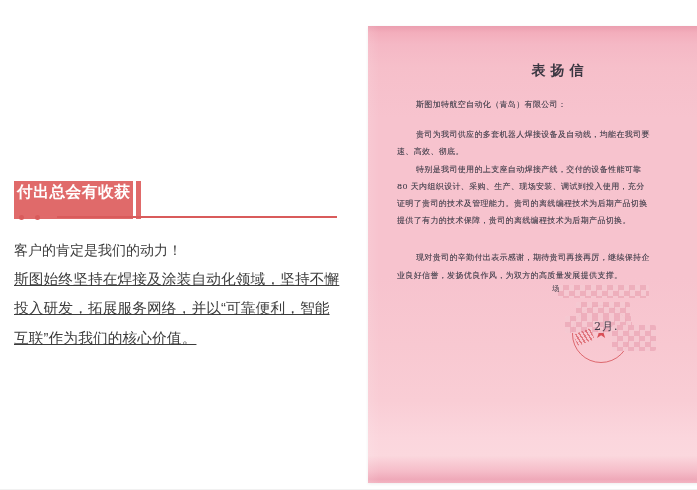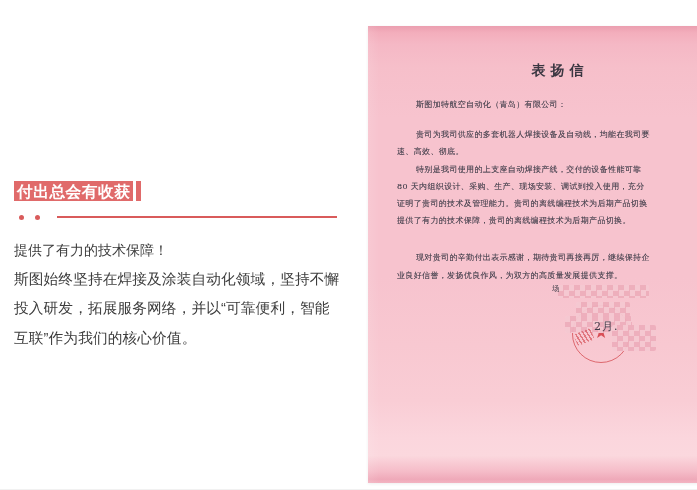--- a/index.html
+++ b/index.html
@@ -3,32 +3,32 @@
 <meta charset="utf-8">
 <style>
   * { margin:0; padding:0; box-sizing:border-box; }
   html,body { background:#fff; }
   .page {
     position:relative; width:697px; height:490px; background:#ffffff;
     font-family:"Liberation Sans","DejaVu Sans",sans-serif; overflow:hidden;
   }
   
   .intro { position:absolute; left:14px; top:181px; width:345px; }
-  .badge-row { position:absolute; left:0; top:0; display:flex; align-items:stretch; height:20px; }
+  .badge-row { position:absolute; left:0; top:0; display:flex; align-items:stretch; height:38px; }
   .badge {
     background:#e06a6a; color:#ffffff; font-weight:bold; font-size:15.7px;
     line-height:22px; padding:0 3px; letter-spacing:0.5px; white-space:nowrap;
   }
   .badge-tail { width:5px; background:#e06a6a; margin-left:3px; }
   .divider-row { position:absolute; left:0; top:33px; width:330px; height:6px; }
   .dot { position:absolute; top:1px; width:5px; height:5px; border-radius:50%; background:#d95b5b; }
   .dot.d1 { left:5px; } .dot.d2 { left:21px; }
   .rule { position:absolute; left:43px; top:2px; width:280px; height:2px; background:#d95b5b; }
   .tagline { position:absolute; left:0; top:61px; font-size:14px; color:#3c3c3c; white-space:nowrap; }
-  .intro-body { position:absolute; left:0; top:84px; color:#3c3c3c; }
+  .intro-body { position:absolute; left:0; top:84px; color:#3c3c3c;text-decoration:underline; }
   .intro-line { font-size:14.7px; line-height:29.3px; white-space:nowrap; letter-spacing:0.1px; }
   
   .letter {
     position:absolute; left:368px; top:26px; width:372px; height:457px;
     box-shadow:0 1px 3px rgba(0,0,0,.07);
     background:
       linear-gradient(90deg, rgba(255,255,255,.10) 0%, rgba(255,255,255,0) 3%, rgba(255,255,255,0) 96%, rgba(255,255,255,.16) 100%),
       linear-gradient(180deg, #eb9fb0 0%, #f3aebc 1.5%, #f5b8c5 4%, #f6bfca 9%, #f7c3ce 20%, #f7c3ce 55%, #f8c8d1 70%, #f9cdd5 82%, #fbd6dd 90%, #fbd8de 94%, #f5bcc8 97.5%, #efa9b9 99.2%, #f3b4c2 100%);
     font-family:"DejaVu Serif","Liberation Serif",serif;
     color:#4b4651;
@@ -80,21 +80,21 @@
   <section class="intro">
     <div class="badge-row">
       <h2 class="badge">付出总会有收获</h2>
       <span class="badge-tail"></span>
     </div>
     <div class="divider-row">
       <span class="dot d1"></span>
       <span class="dot d2"></span>
       <span class="rule"></span>
     </div>
-    <p class="tagline">提供了有力的技术保障！</p>
+    <p class="tagline">客户的肯定是我们的动力！</p>
     <div class="intro-body">
       <div class="intro-line">斯图始终坚持在焊接及涂装自动化领域，坚持不懈</div>
       <div class="intro-line">投入研发，拓展服务网络，并以“可靠便利，智能</div>
       <div class="intro-line">互联”作为我们的核心价值。</div>
     </div>
   </section>
 
   <figure class="letter">
     <div class="letter-title">表扬信</div>
     <div class="letter-body">

